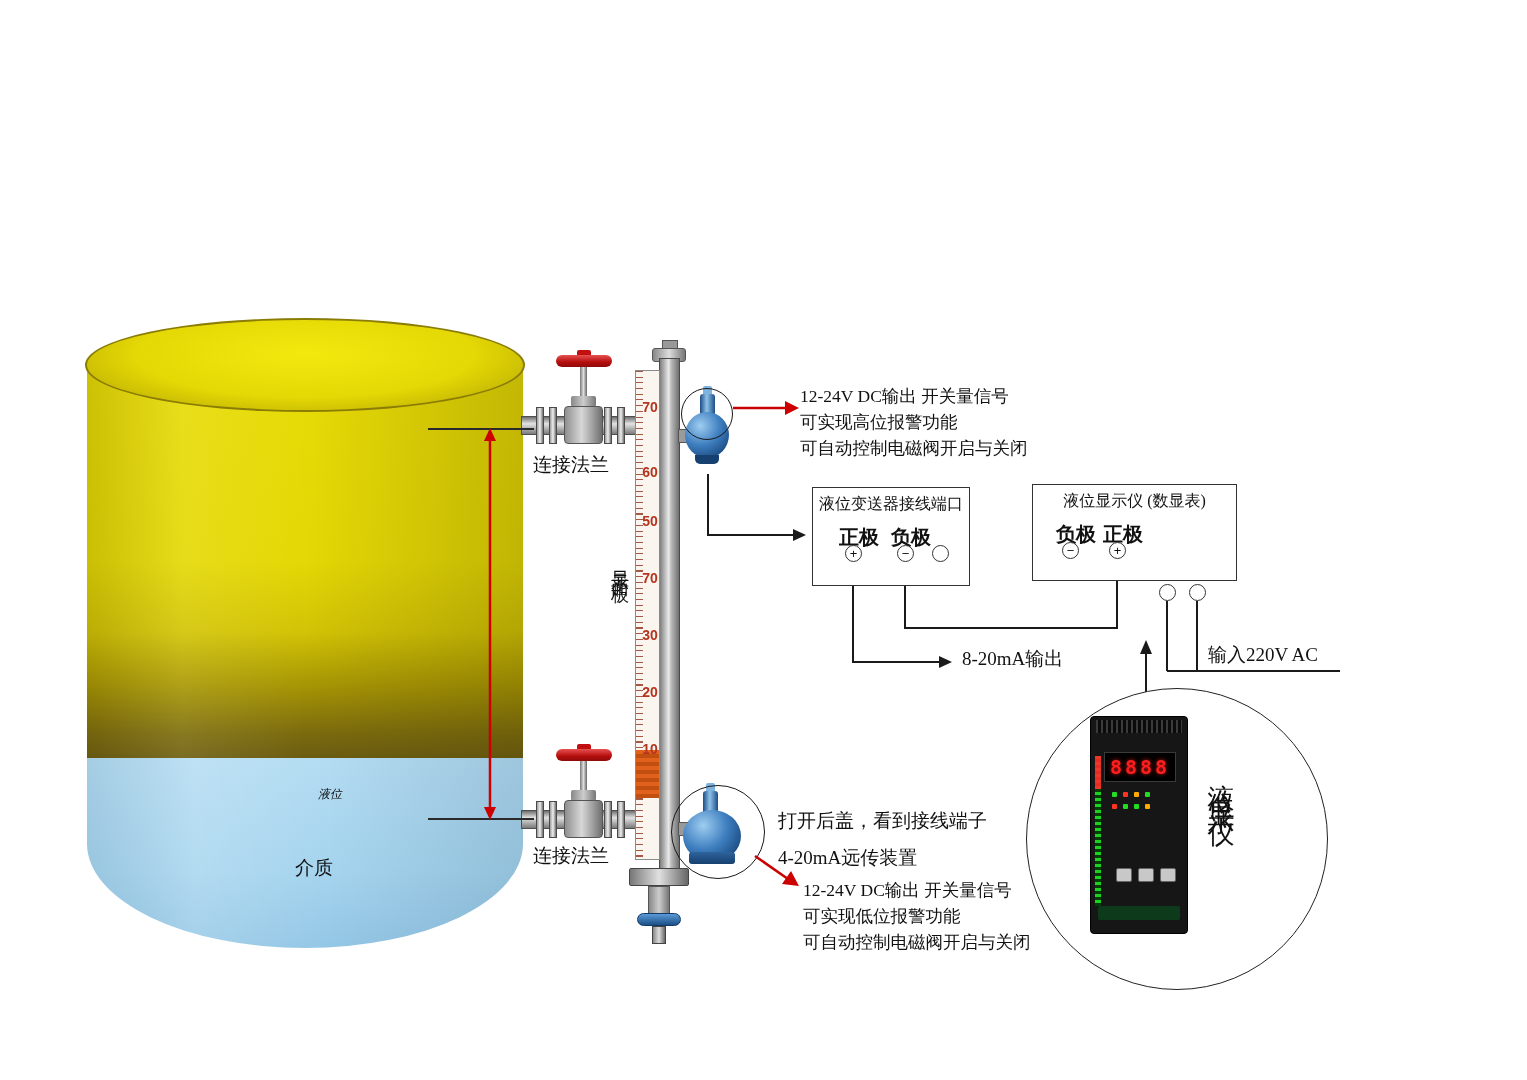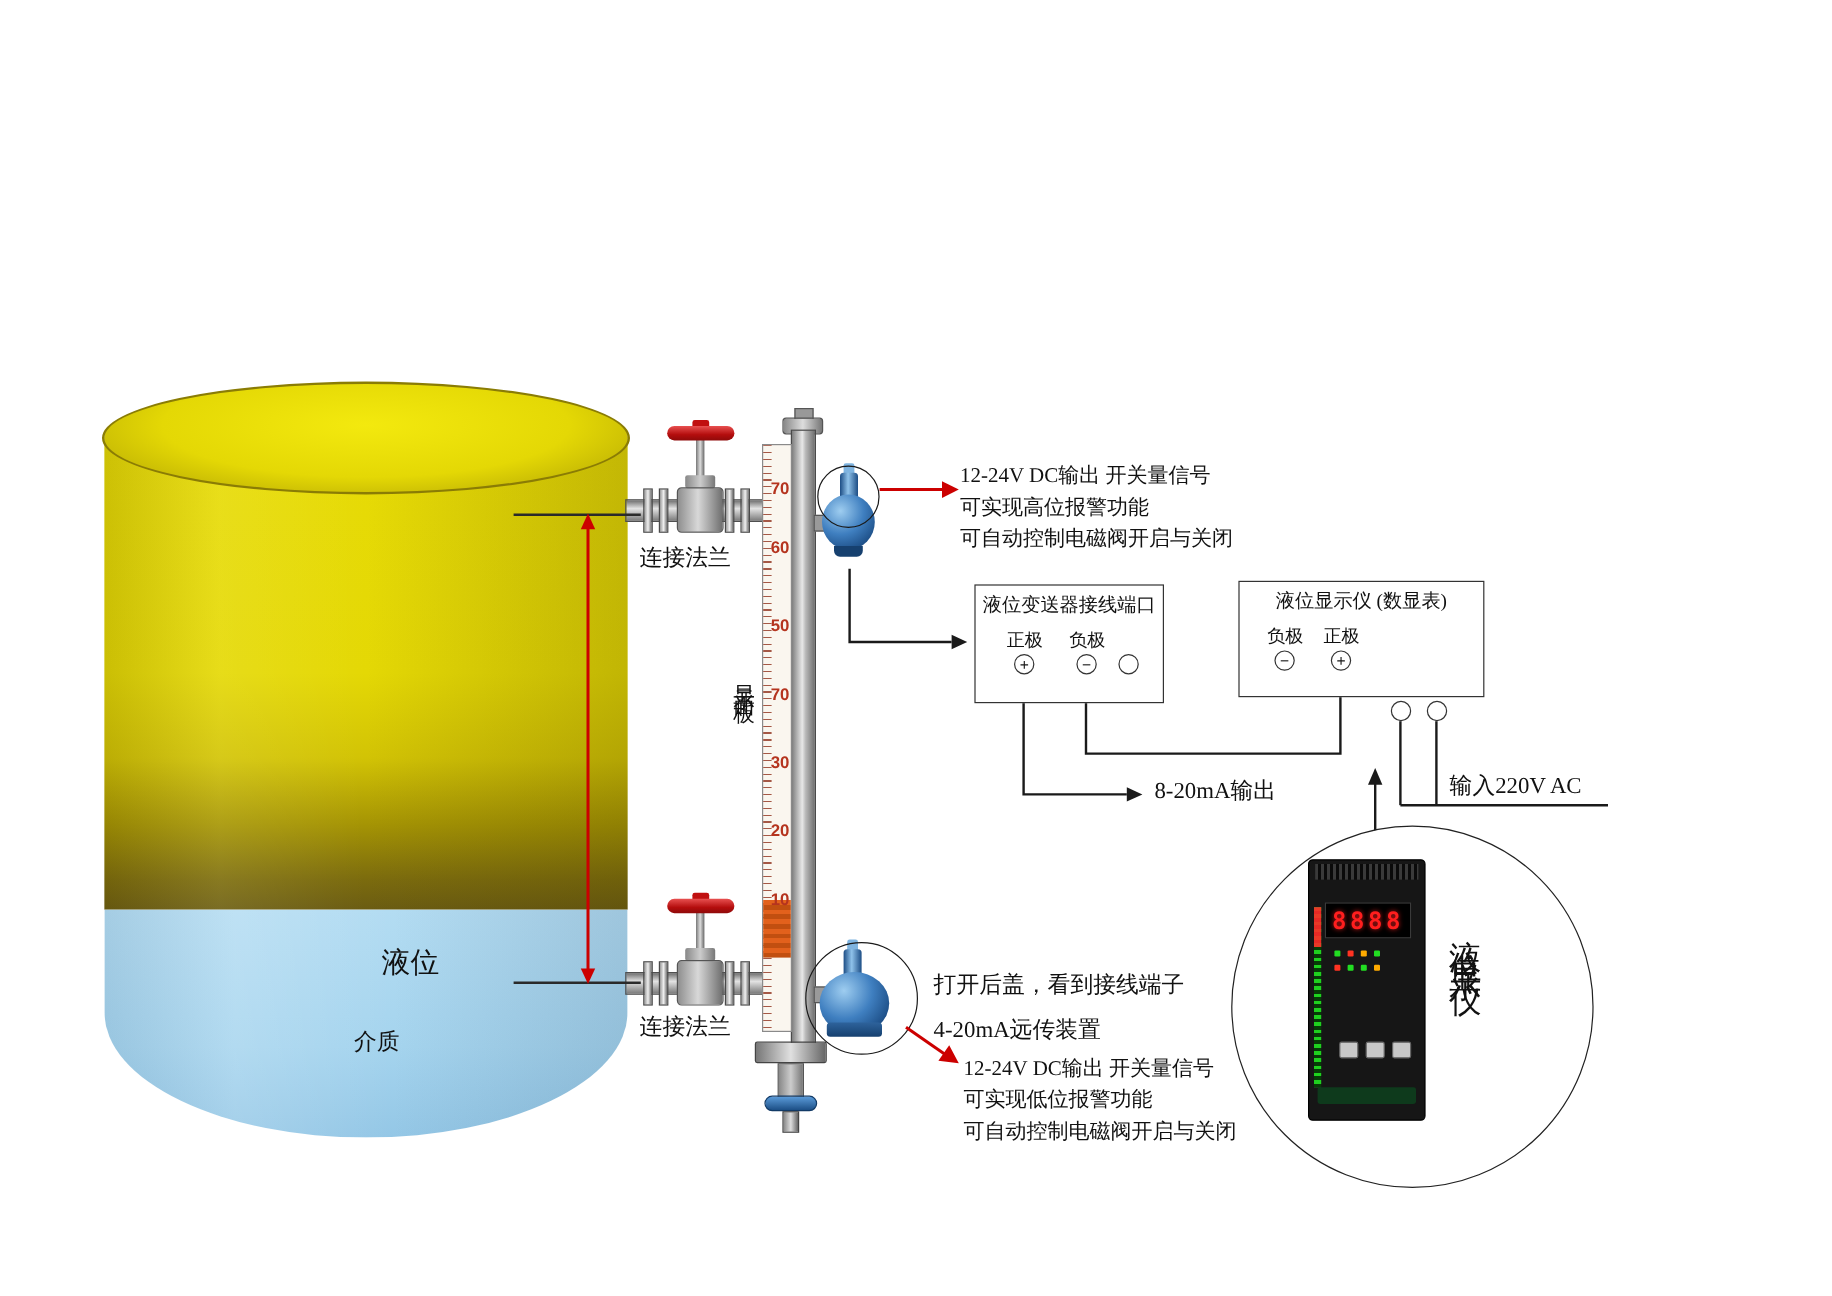--- a/index.html
+++ b/index.html
@@ -19,21 +19,21 @@
       linear-gradient(90deg, rgba(70,58,0,.16) 0%, rgba(255,255,200,.10) 22%, rgba(0,0,0,0) 50%, rgba(70,58,0,.22) 100%),
       linear-gradient(180deg,#e7db06 0%,#e4d805 50%,#d2c305 68%,#a59404 82%,#7a6a0e 94%,#6b5c12 100%);}
   #tank-liquid{left:87px;top:758px;width:436px;height:190px;
     background:
       linear-gradient(90deg, rgba(40,70,100,.10) 0%, rgba(255,255,255,.15) 25%, rgba(0,0,0,0) 55%, rgba(40,70,100,.15) 100%),
       linear-gradient(180deg,#b3dcf2 0%,#a5d4ee 60%,#94c7e6 100%);
     border-radius:0 0 50% 50% / 0 0 55% 55%;}
 
   
   #range-label{left:340px;top:578px;width:140px;text-align:center;font-size:19px;line-height:28px;}
-  #liquid-label{left:318px;top:786px;font-size:24px;}
+  #liquid-label{left:318px;top:786px;font-size:12px;font-style:italic;}
   #medium-label{left:295px;top:855px;font-size:19px;}
 
   
   .pipe{width:118px;height:19px;background:linear-gradient(180deg,#6f6f6f,#e3e3e3 40%,#7a7a7a);
         border:1px solid #4f4f4f;box-sizing:border-box;}
   #pipe-top{left:521px;top:416px;} #pipe-bottom{left:521px;top:810px;}
   .flange-plate{width:8px;height:37px;background:linear-gradient(90deg,#9a9a9a,#efefef,#6f6f6f);
         border:1px solid #4a4a4a;box-sizing:border-box;}
   .fp-t{top:407px;} .fp-b{top:801px;}
   .fp1{left:536px;} .fp2{left:549px;} .fp3{left:604px;} .fp4{left:617px;}
@@ -104,21 +104,21 @@
   #open-cover{left:778px;top:808px;font-size:19px;}
   #remote-device{left:778px;top:845px;font-size:19px;}
   #output-label{left:962px;top:646px;font-size:19px;}
   #input-label{left:1208px;top:642px;font-size:19px;}
 
   
   .tbox{border:1.5px solid #333;background:#fff;box-sizing:border-box;}
   #box1{left:812px;top:487px;width:158px;height:99px;}
   #box2{left:1032px;top:484px;width:205px;height:97px;}
   .tbox-title{position:absolute;left:0;top:6px;width:100%;text-align:center;font-size:16px;}
-  .term-label{position:absolute;font-size:15px;}
+  .term-label{position:absolute;font-size:20px;font-weight:bold;}
   .term-circle{position:absolute;width:17px;height:17px;border:1.5px solid #333;border-radius:50%;
      display:flex;align-items:center;justify-content:center;font-size:13px;box-sizing:border-box;
      font-family:"Liberation Sans",sans-serif;background:#fff;}
   #b1-pos-label{left:26px;top:36px;} #b1-neg-label{left:78px;top:36px;}
   #b1-pos{left:32px;top:57px;} #b1-neg{left:84px;top:57px;} #b1-spare{left:119px;top:57px;}
   #b2-neg-label{left:23px;top:36px;} #b2-pos-label{left:70px;top:36px;}
   #b2-neg{left:29px;top:57px;} #b2-pos{left:76px;top:57px;}
   #b2-ac1{left:126px;top:99px;} #b2-ac2{left:156px;top:99px;}
 
   
@@ -181,21 +181,21 @@
   <div class="abs flange-label" id="flange-label-top">连接法兰</div>
   <div class="abs flange-label" id="flange-label-bottom">连接法兰</div>
 
   <div class="abs" id="gauge-cap-tip"></div>
   <div class="abs" id="gauge-cap"></div>
   <div class="abs" id="gauge-tube"></div>
   <div class="abs" id="gauge-panel"></div>
   <div class="abs" id="gauge-ticks"></div>
   <div class="abs" id="gauge-fill"></div>
   <div class="abs scale-num" style="top:399px;">70</div>
-  <div class="abs scale-num" style="top:448px;">60</div>
+  <div class="abs scale-num" style="top:464px;">60</div>
   <div class="abs scale-num" style="top:513px;">50</div>
   <div class="abs scale-num" style="top:570px;">70</div>
   <div class="abs scale-num" style="top:627px;">30</div>
   <div class="abs scale-num" style="top:684px;">20</div>
   <div class="abs scale-num" style="top:741px;">10</div>
   <div class="abs" id="panel-label">显示面板</div>
   <div class="abs" id="gauge-bottom-flange"></div>
   <div class="abs" id="gauge-bottom-tube"></div>
   <div class="abs" id="gauge-drain-handle"></div>
   <div class="abs" id="gauge-drain-tip"></div>

